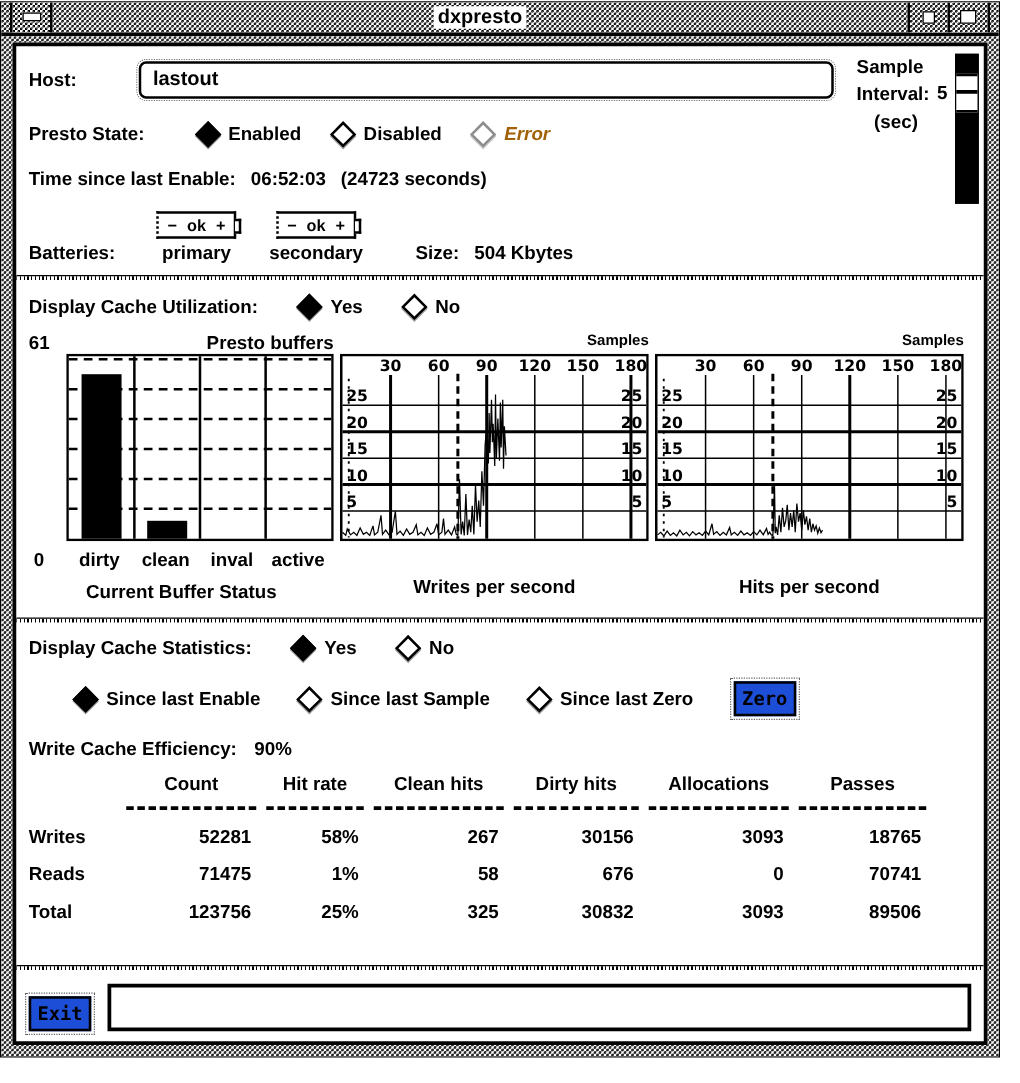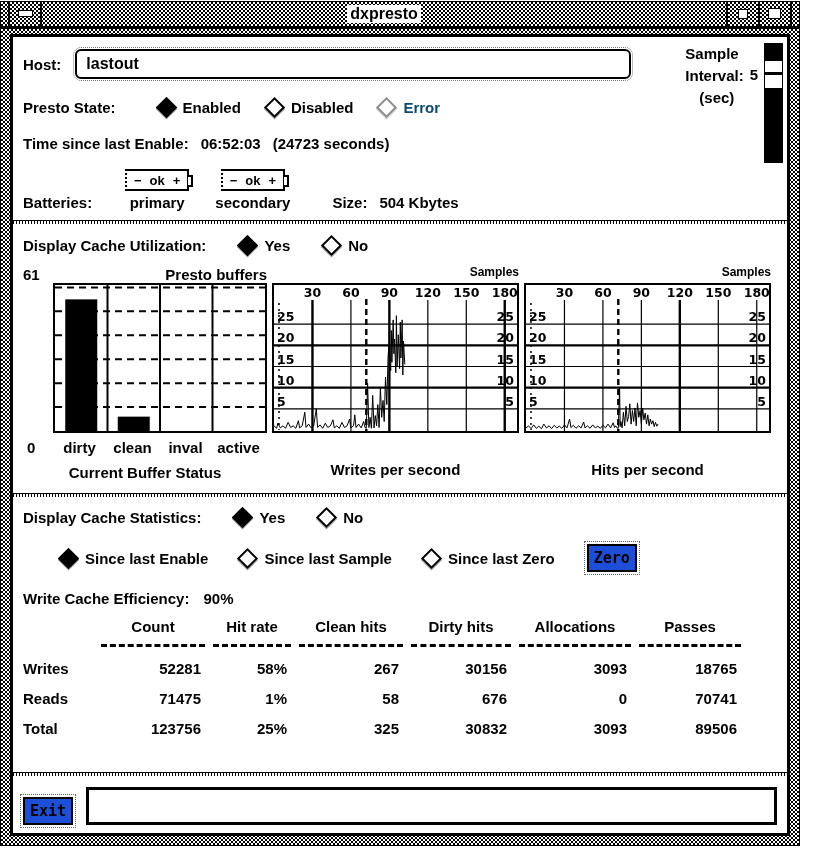--- a/index.html
+++ b/index.html
@@ -24,39 +24,39 @@
   .tb-max .glyph{width:11px;height:9px;top:6px;left:8px;}
   .tb-title{flex:1;display:flex;align-items:center;justify-content:center;}
   .tb-title span{background:#fff;padding:0 3px;font-weight:bold;font-size:16px;line-height:18px;}
   
   .body{flex:1;padding:5px 9px 9px 9px;box-sizing:border-box;display:flex;}
   .content{flex:1;background:#fff;border:3px solid #000;padding:6px 10px 4px 10px;
            position:relative;display:flex;flex-direction:column;overflow:hidden;font-size:15px;font-weight:bold;}
   .row{display:flex;align-items:center;}
   .lbl{white-space:pre;}
   
-  .host-row{margin-top:2px;height:38px;}
+  .host-row{margin-top:2px;height:38px;gap:36px;}
   .textfield{margin-left:14px;width:556px;height:30px;border:2px solid #000;border-radius:6px;
              outline:1px dotted #777;outline-offset:1px;background:#fff;
              font:bold 16px "Liberation Sans",sans-serif;padding:0 9px;box-sizing:border-box;}
   
   .sample-block{position:absolute;top:6px;right:4px;display:flex;gap:6px;z-index:5;}
   .sample-text{text-align:left;line-height:22px;font-size:15px;}
   .sample-text .sec{padding-left:14px;}
   .sample-value{margin-top:23px;font-size:15px;}
   .scale{width:17px;height:118px;background:#000;border:1px solid #000;position:relative;cursor:pointer;}
   .thumb{position:absolute;top:15px;left:0;right:0;height:27px;background:#fff;
          border-top:2px solid #000;border-bottom:2px solid #000;}
   .thumb::after{content:"";position:absolute;top:11px;left:0;right:0;border-top:3px solid #000;}
   
   .opt{display:flex;align-items:center;gap:9px;cursor:pointer;}
   .diam{width:11px;height:11px;border:2px solid #000;background:#fff;transform:rotate(45deg);
         flex:none;box-shadow:1px 1px 0 #9a9a9a;}
   .opt.sel .diam{background:#000;}
-  .opt.dis{color:#0c4a6e;}
+  .opt.dis{color:#a16207;font-style:italic;}
   .opt.dis .diam{border-color:#8d8d8d;box-shadow:1px 1px 0 #c9c9c9;}
   
   .presto-row{margin-top:12px;height:24px;gap:26px;}
   .time-row{margin-top:12px;height:24px;gap:12px;}
   .bat-row{margin-top:6px;height:50px;gap:0;align-items:flex-end;}
   .bat-group{display:flex;flex-direction:column;align-items:center;gap:3px;}
   .battery{display:flex;align-items:center;gap:8px;border:2px solid #000;border-left:2px dotted #000;
            padding:0 7px;height:18px;position:relative;font-size:13px;background:#fff;}
   .battery::after{content:"";position:absolute;right:-6px;top:4px;width:3px;height:8px;
                   border:2px solid #000;border-left:none;background:#fff;}

